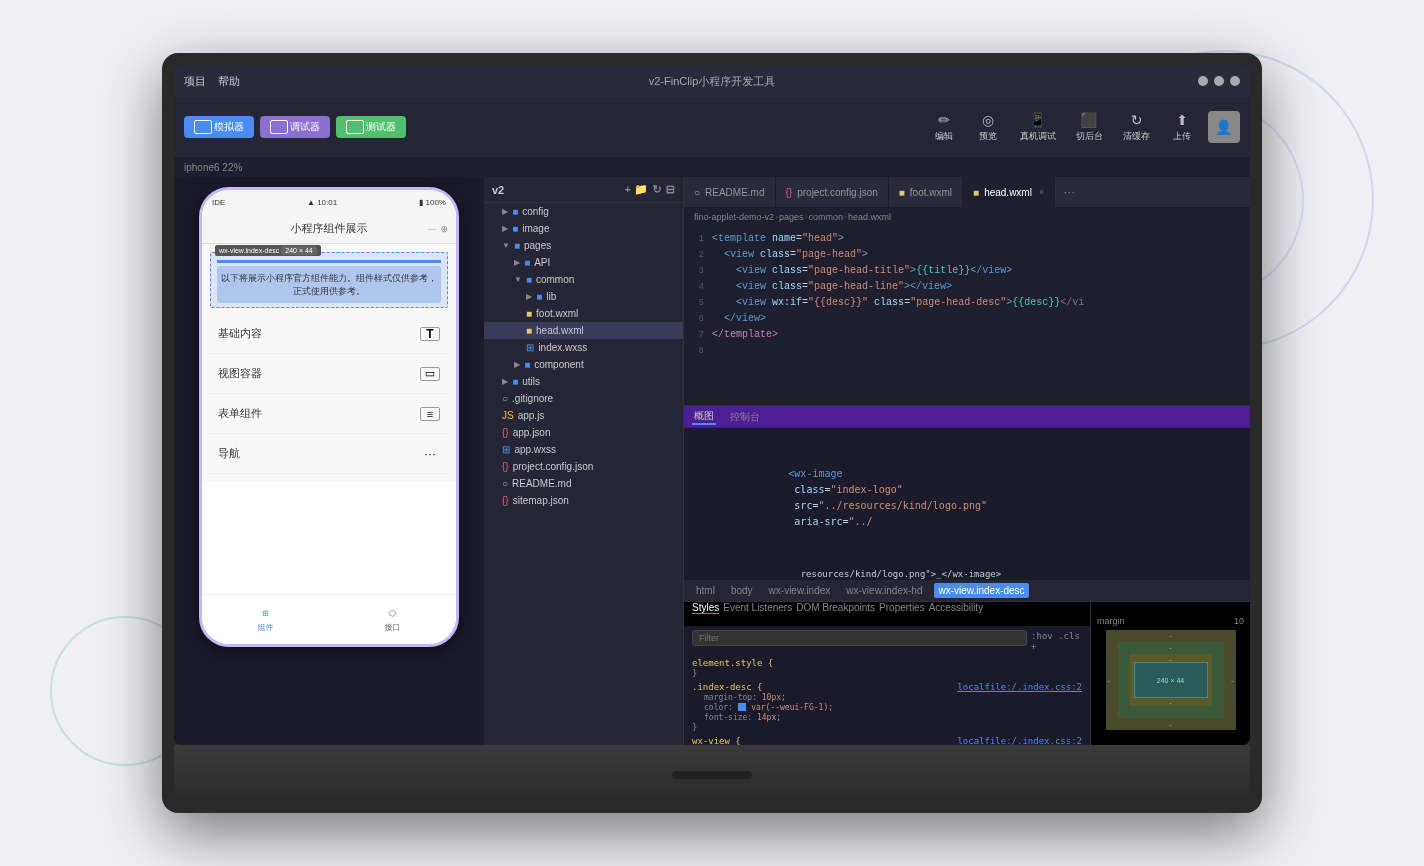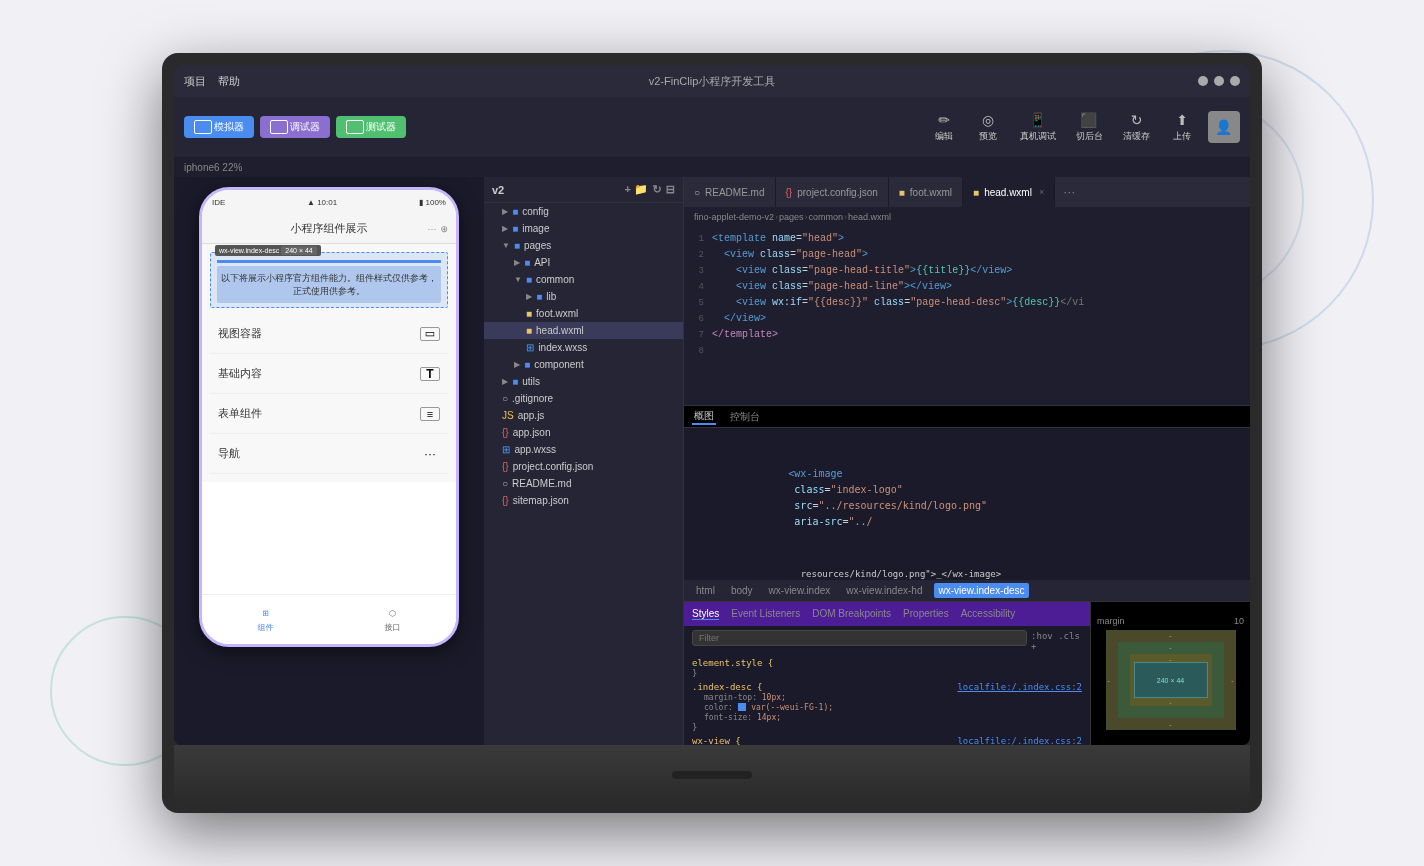--- a/index.html
+++ b/index.html
@@ -494,21 +494,21 @@
     .bottom-panels {
       height: 340px;
       background: #1a1a2a;
       border-top: 1px solid #333;
       display: flex;
       flex-direction: column;
       flex-shrink: 0;
     }
     .panel-tabs {
       height: 22px;
-      background: #000000;
+      background: #4c1d95;
       display: flex;
       align-items: center;
       padding: 0 8px;
       gap: 12px;
       flex-shrink: 0;
       border-bottom: 1px solid #333;
     }
     .panel-tab {
       font-size: 10px;
       color: #888;
@@ -560,25 +560,25 @@
       border-radius: 2px;
     }
     .element-selector-bar span.active {
       background: #4a8cf0;
       color: white;
     }
 
     
     .styles-panel-tabs {
       height: 24px;
-      background: #4c1d95;
-      display: flex;
-      align-items: center;
+      background: #000000;
+      display: flex;
+      align-items: flex-start;
       padding: 0 8px;
-      gap: 12px;
+      gap: 4px;
       flex-shrink: 0;
     }
     .styles-tab {
       font-size: 10px;
       color: #888;
       cursor: pointer;
     }
     .styles-tab.active {
       color: #fff;
       border-bottom: 1.5px solid #4a8cf0;
@@ -727,26 +727,26 @@
               <div class="component-highlight">
                 <span class="component-tag">
                   <span>wx-view.index-desc</span>
                   <span class="component-size">240 × 44</span>
                 </span>
                 <div class="highlight-bar"></div>
                 <div class="desc-text">以下将展示小程序官方组件能力。组件样式仅供参考，正式使用供参考。</div>
               </div>
 
               <div class="phone-section">
+                <span class="phone-section-label">基础内容</span>
+                <div class="phone-section-icon" style="font-weight:bold; font-size:12px;">T</div>
+              </div>
+              <div class="phone-section">
                 <span class="phone-section-label">视图容器</span>
                 <div class="phone-section-icon">▭</div>
-              </div>
-              <div class="phone-section">
-                <span class="phone-section-label">基础内容</span>
-                <div class="phone-section-icon" style="font-weight:bold; font-size:12px;">T</div>
               </div>
               <div class="phone-section">
                 <span class="phone-section-label">表单组件</span>
                 <div class="phone-section-icon">≡</div>
               </div>
               <div class="phone-section">
                 <span class="phone-section-label">导航</span>
                 <div class="phone-section-icon" style="border:none; font-size:12px;">···</div>
               </div>
             </div>

